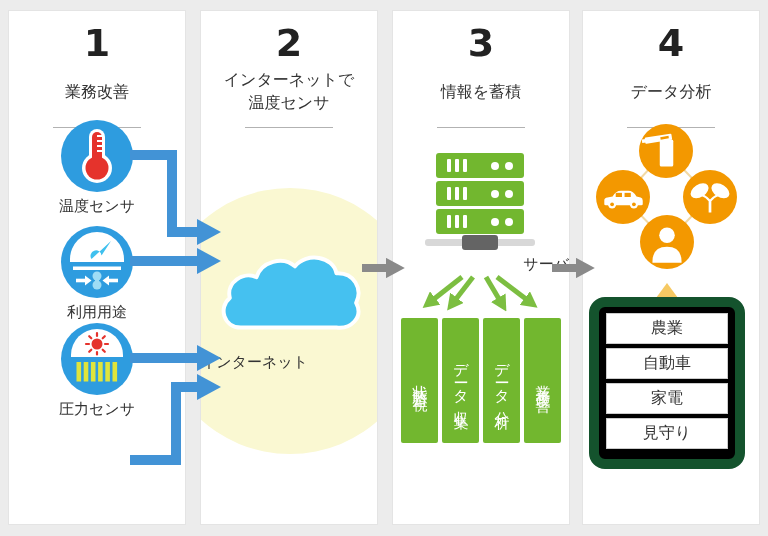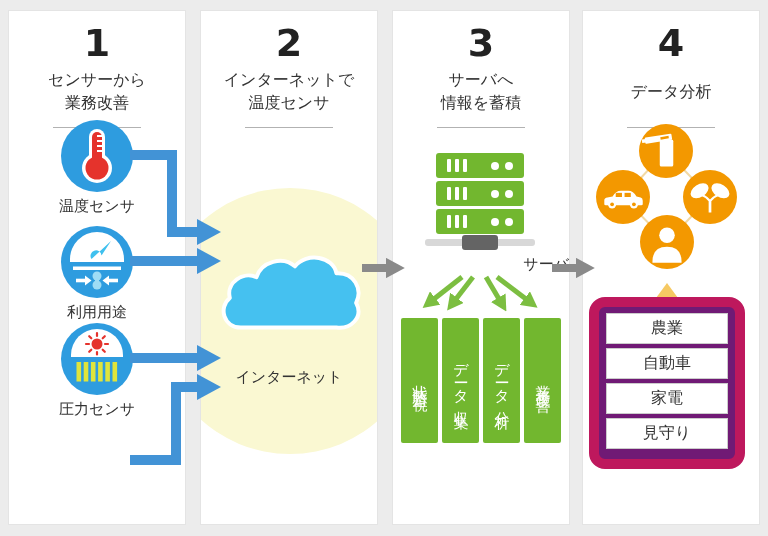--- a/index.html
+++ b/index.html
@@ -19,21 +19,21 @@
   .sub{height:46px;margin-top:4px;display:flex;flex-direction:column;justify-content:center;
        font-size:16px;line-height:1.4;color:#333;}
   .hr{width:88px;border-top:1px solid #B2B2B2;margin:12px auto 0;}
   
   .sensor{position:absolute;left:0;width:100%;display:flex;flex-direction:column;align-items:center;}
   .sensor svg{width:72px;height:72px;display:block;}
   .slabel{margin-top:5px;font-size:15px;color:#333;}
   
   .halo{position:absolute;left:-44px;top:177px;width:266px;height:266px;border-radius:50%;background:#FAF8D2;}
   .cloudsvg{position:absolute;left:15px;top:233px;width:148px;height:100px;}
-  .netlbl{position:absolute;top:357px;left:0;width:100%;text-align:center;font-size:15px;color:#333;}
+  .netlbl{position:absolute;top:342px;left:0;width:100%;text-align:left;font-size:15px;color:#333;}
   
   .srv{position:absolute;top:142px;left:43px;width:88px;}
   .srow{height:25px;margin-bottom:3px;background:#72B72F;border-radius:3px;
         display:flex;align-items:center;padding:0 11px;box-sizing:border-box;}
   .sbar{width:4px;height:13px;background:#fff;margin-right:4px;border-radius:1px;}
   .sdots{margin-left:auto;display:flex;gap:6px;}
   .sdot{width:8px;height:8px;border-radius:50%;background:#fff;}
   .sbase{position:absolute;top:228px;left:32px;width:110px;height:7px;background:#D8D8D8;border-radius:3px;}
   .sstand{position:absolute;top:224px;left:69px;width:36px;height:15px;background:#646464;border-radius:3px;}
   .srvlbl{position:absolute;top:244px;left:0;width:100%;text-align:right;font-size:15px;color:#333;}
@@ -41,36 +41,35 @@
         color:#fff;display:flex;align-items:center;justify-content:center;
         writing-mode:vertical-rl;font-size:15px;letter-spacing:4px;}
   
   .diamond{position:absolute;left:0;top:100px;width:178px;height:160px;}
   .ucirc{position:absolute;width:54px;height:54px;}
   .ucirc svg{width:54px;height:54px;display:block;}
   .pointer{position:absolute;left:73px;top:272px;width:0;height:0;
            border-left:11px solid transparent;border-right:11px solid transparent;
            border-bottom:15px solid #F6C963;}
   .bubble{position:absolute;left:6px;top:286px;width:156px;height:172px;box-sizing:border-box;
-          background:#701a75;border:10px solid #be185d;border-radius:16px;padding:6px 7px;}
+          background:#000000;border:10px solid #14532d;border-radius:16px;padding:6px 7px;}
   .urow{height:31px;margin-bottom:4px;border:1px solid #CCCCCC;box-sizing:border-box;
         display:flex;align-items:center;justify-content:center;font-size:16px;color:#333;background:#fff;}
   .urow:last-child{margin-bottom:0;}
   .overlay{position:absolute;left:0;top:0;width:768px;height:536px;pointer-events:none;z-index:5;}
 </style>
 </head>
 <body>
 
 <div class="canvas">
 
   <div class="col" id="col1">
     <div class="hd">
       <div class="num">1</div>
       <div class="sub">
-        <div>センサーから</div>
         <div>業務改善</div>
       </div>
       <div class="hr"></div>
     </div>
 
     <div class="sensor" style="top:109px">
       <svg viewBox="0 0 72 72">
         <circle cx="36" cy="36" r="36" fill="#2E9CDF"></circle>
         <rect x="28" y="9" width="16" height="36" rx="8" fill="#fff"></rect>
         <circle cx="36" cy="48" r="15" fill="#fff"></circle>
@@ -152,21 +151,20 @@
                C150 74 136 86 122 84
                Z" fill="#45C1F0" stroke="#fff" stroke-width="4" stroke-linejoin="round"></path>
     </svg>
     <div class="netlbl">インターネット</div>
   </div>
 
   <div class="col" id="col3">
     <div class="hd">
       <div class="num">3</div>
       <div class="sub">
-        <div>サーバへ</div>
         <div>情報を蓄積</div>
       </div>
       <div class="hr"></div>
     </div>
     <div class="srv">
       <div class="srow">
         <span class="sbar"></span>
           <span class="sbar"></span>
           <span class="sbar"></span>
         <span class="sdots">

